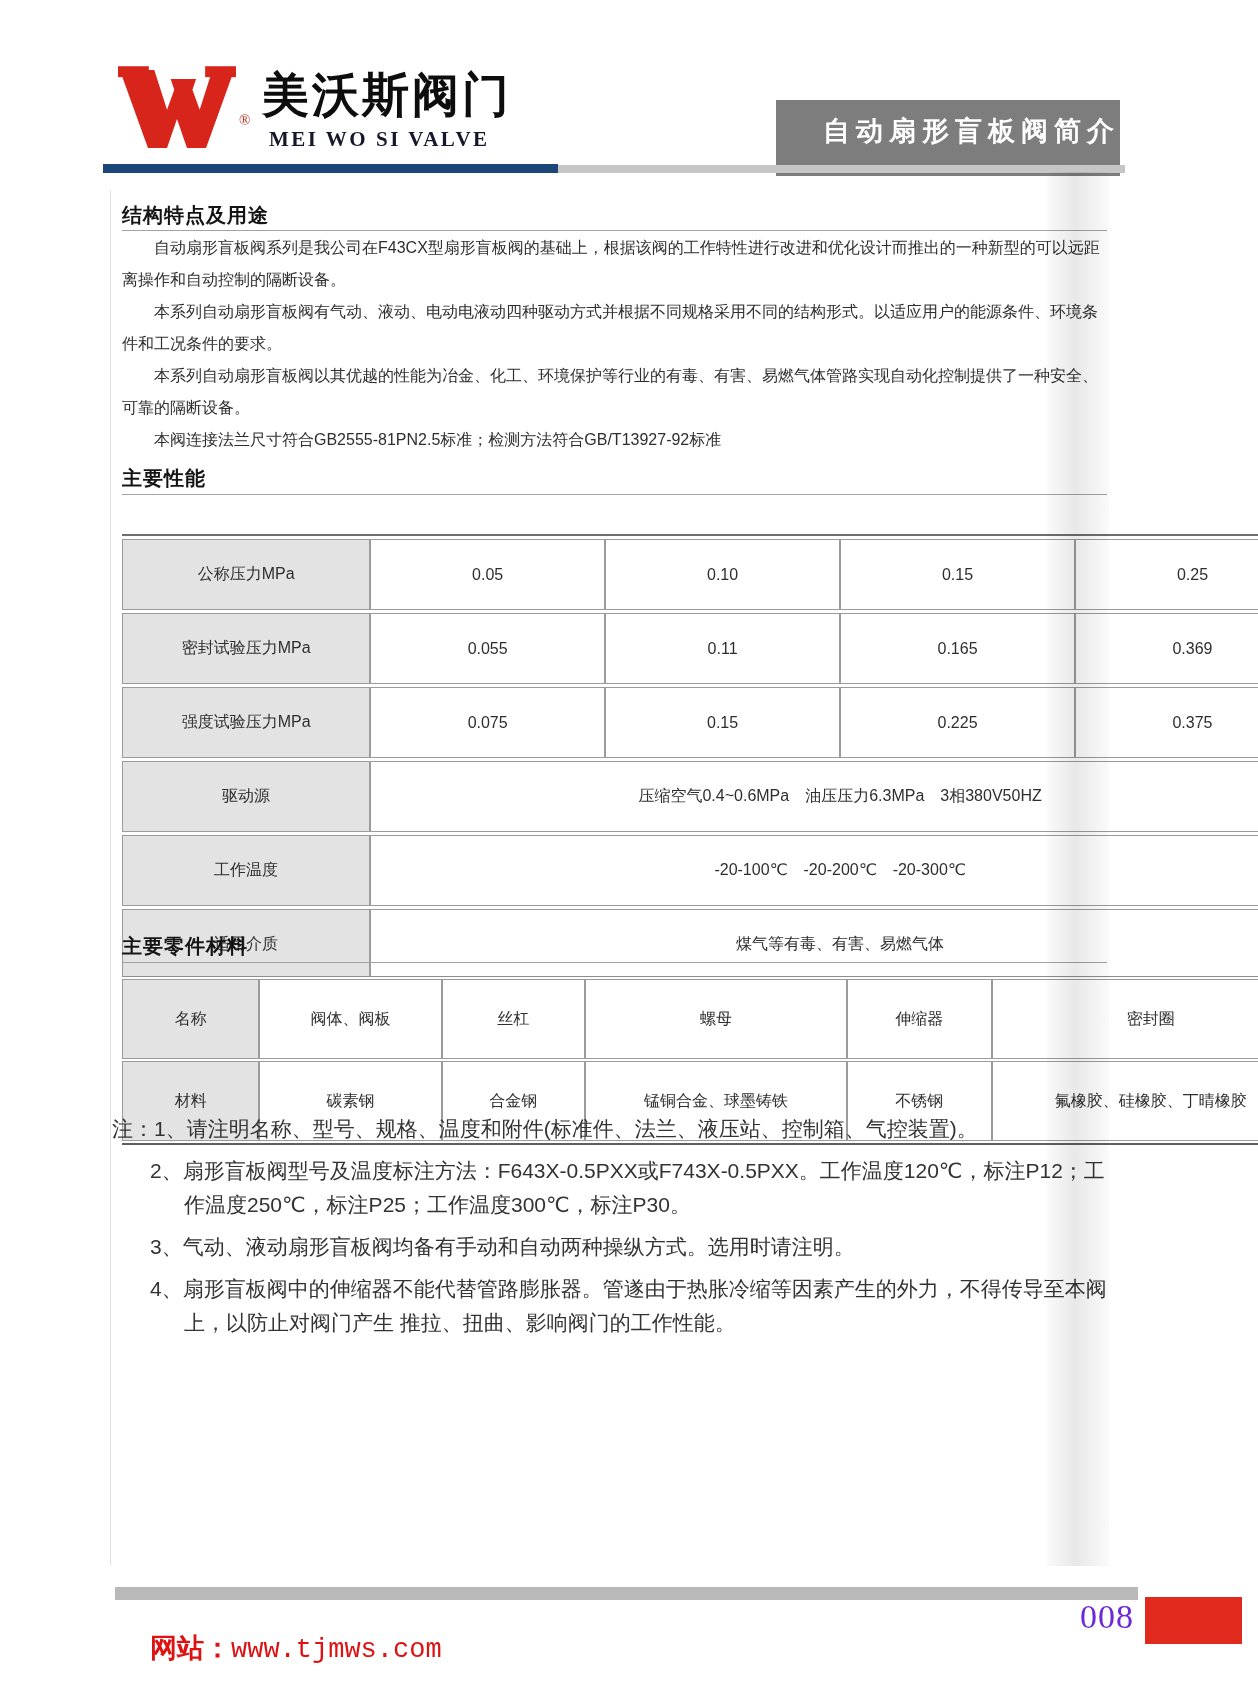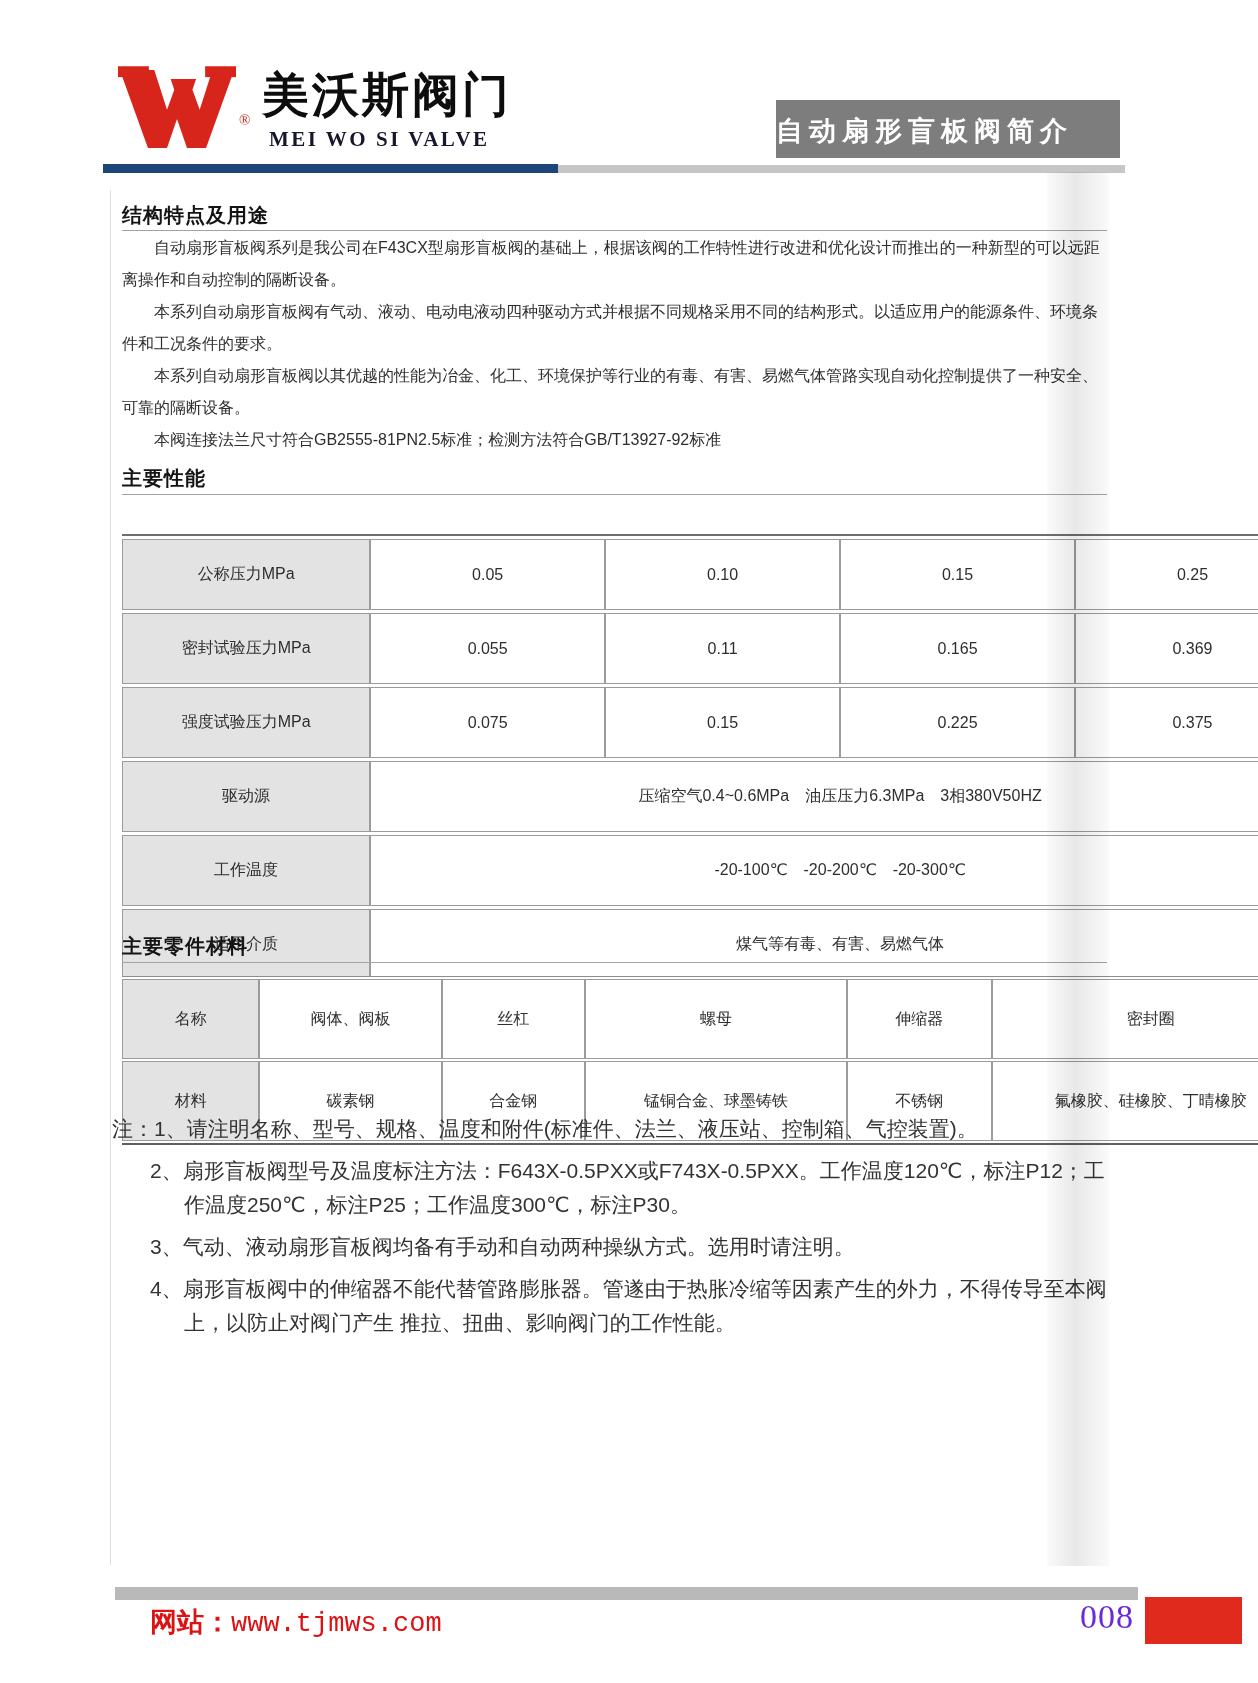--- a/index.html
+++ b/index.html
@@ -22,22 +22,22 @@
   .reg-mark{position:absolute;left:239px;top:112px;font-size:15px;color:#c0281e;font-family:"Liberation Serif","DejaVu Serif",serif;}
   .brand-cn{
     position:absolute;left:262px;top:64px;font-size:47px;font-weight:900;letter-spacing:3px;color:#0d0d0d;
     font-family:"Liberation Serif","DejaVu Serif",serif;white-space:nowrap;
   }
   .brand-en{
     position:absolute;left:269px;top:127px;font-size:21px;letter-spacing:2.5px;color:#17172b;
     font-family:"Liberation Serif","DejaVu Serif",serif;white-space:nowrap;font-weight:600;
   }
   .title-bar{
-    position:absolute;left:776px;top:100px;width:344px;height:58px;background:#7d7d7d;
-    color:#ffffff;font-size:27px;letter-spacing:6px;line-height:62px;text-align:left;font-weight:600;white-space:nowrap;
+    position:absolute;left:776px;top:100px;width:344px;height:76px;background:#7d7d7d;
+    color:#ffffff;font-size:27px;letter-spacing:6px;line-height:62px;text-align:right;font-weight:600;white-space:nowrap;
   }
   .rule-blue{position:absolute;left:103px;top:164px;width:455px;height:9px;background:#1c4679;}
   .rule-gray{position:absolute;left:558px;top:165px;width:567px;height:8px;background:#c6c6c6;}
 
   
   .sec-heading{position:absolute;left:122px;font-size:20px;font-weight:700;color:#141414;letter-spacing:1px;white-space:nowrap;}
   .sec-rule{position:absolute;left:122px;width:985px;height:1px;background:#a3a3a3;}
 
   
   .para-block{position:absolute;left:122px;top:232px;width:990px;font-size:16px;line-height:32px;color:#2e2e2e;}
@@ -56,21 +56,21 @@
   .notes{position:absolute;left:112px;top:1112px;width:998px;font-size:21px;line-height:34px;color:#333333;}
   .note-first{margin:0;}
   .note-item{margin:8px 0 0 38px;padding-left:34px;text-indent:-34px;}
 
   
   .footer-bar{position:absolute;left:115px;top:1587px;width:1023px;height:13px;background:#b9b9b9;}
   .footer-text{
     position:absolute;top:1604px;font-size:27px;color:#dd1212;font-weight:600;white-space:nowrap;
     font-family:"Liberation Serif","DejaVu Serif",serif;
   }
-  .footer-site{left:150px;}
+  .footer-site{left:150px;margin-top:26px;}
   .footer-hotline{left:540px;}
   .footer-text .latin{font-family:"Liberation Mono","DejaVu Sans Mono",monospace;font-weight:500;}
   .page-num{
     position:absolute;left:1080px;top:1598px;font-size:34px;color:#6d28d9;letter-spacing:1px;
     font-family:"Liberation Serif","DejaVu Serif",serif;
   }
   .page-tab{position:absolute;left:1145px;top:1597px;width:97px;height:47px;background:#e12a1e;}
 </style>
 </head>
 <body>

